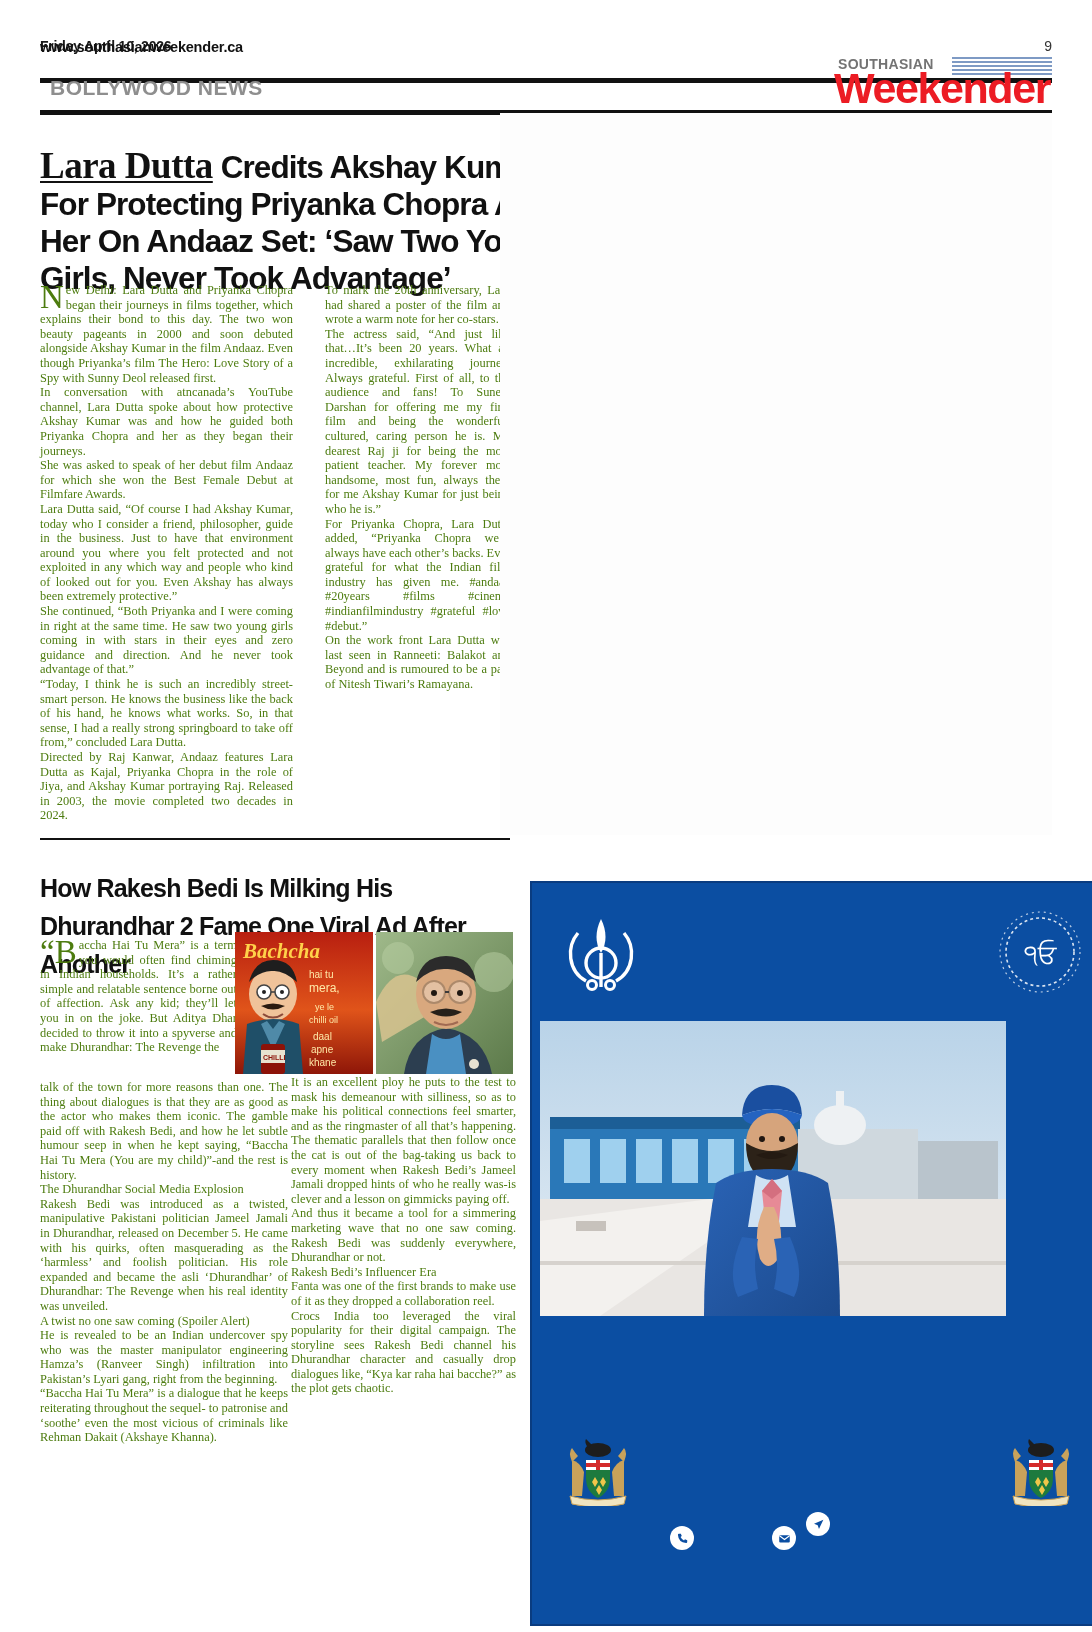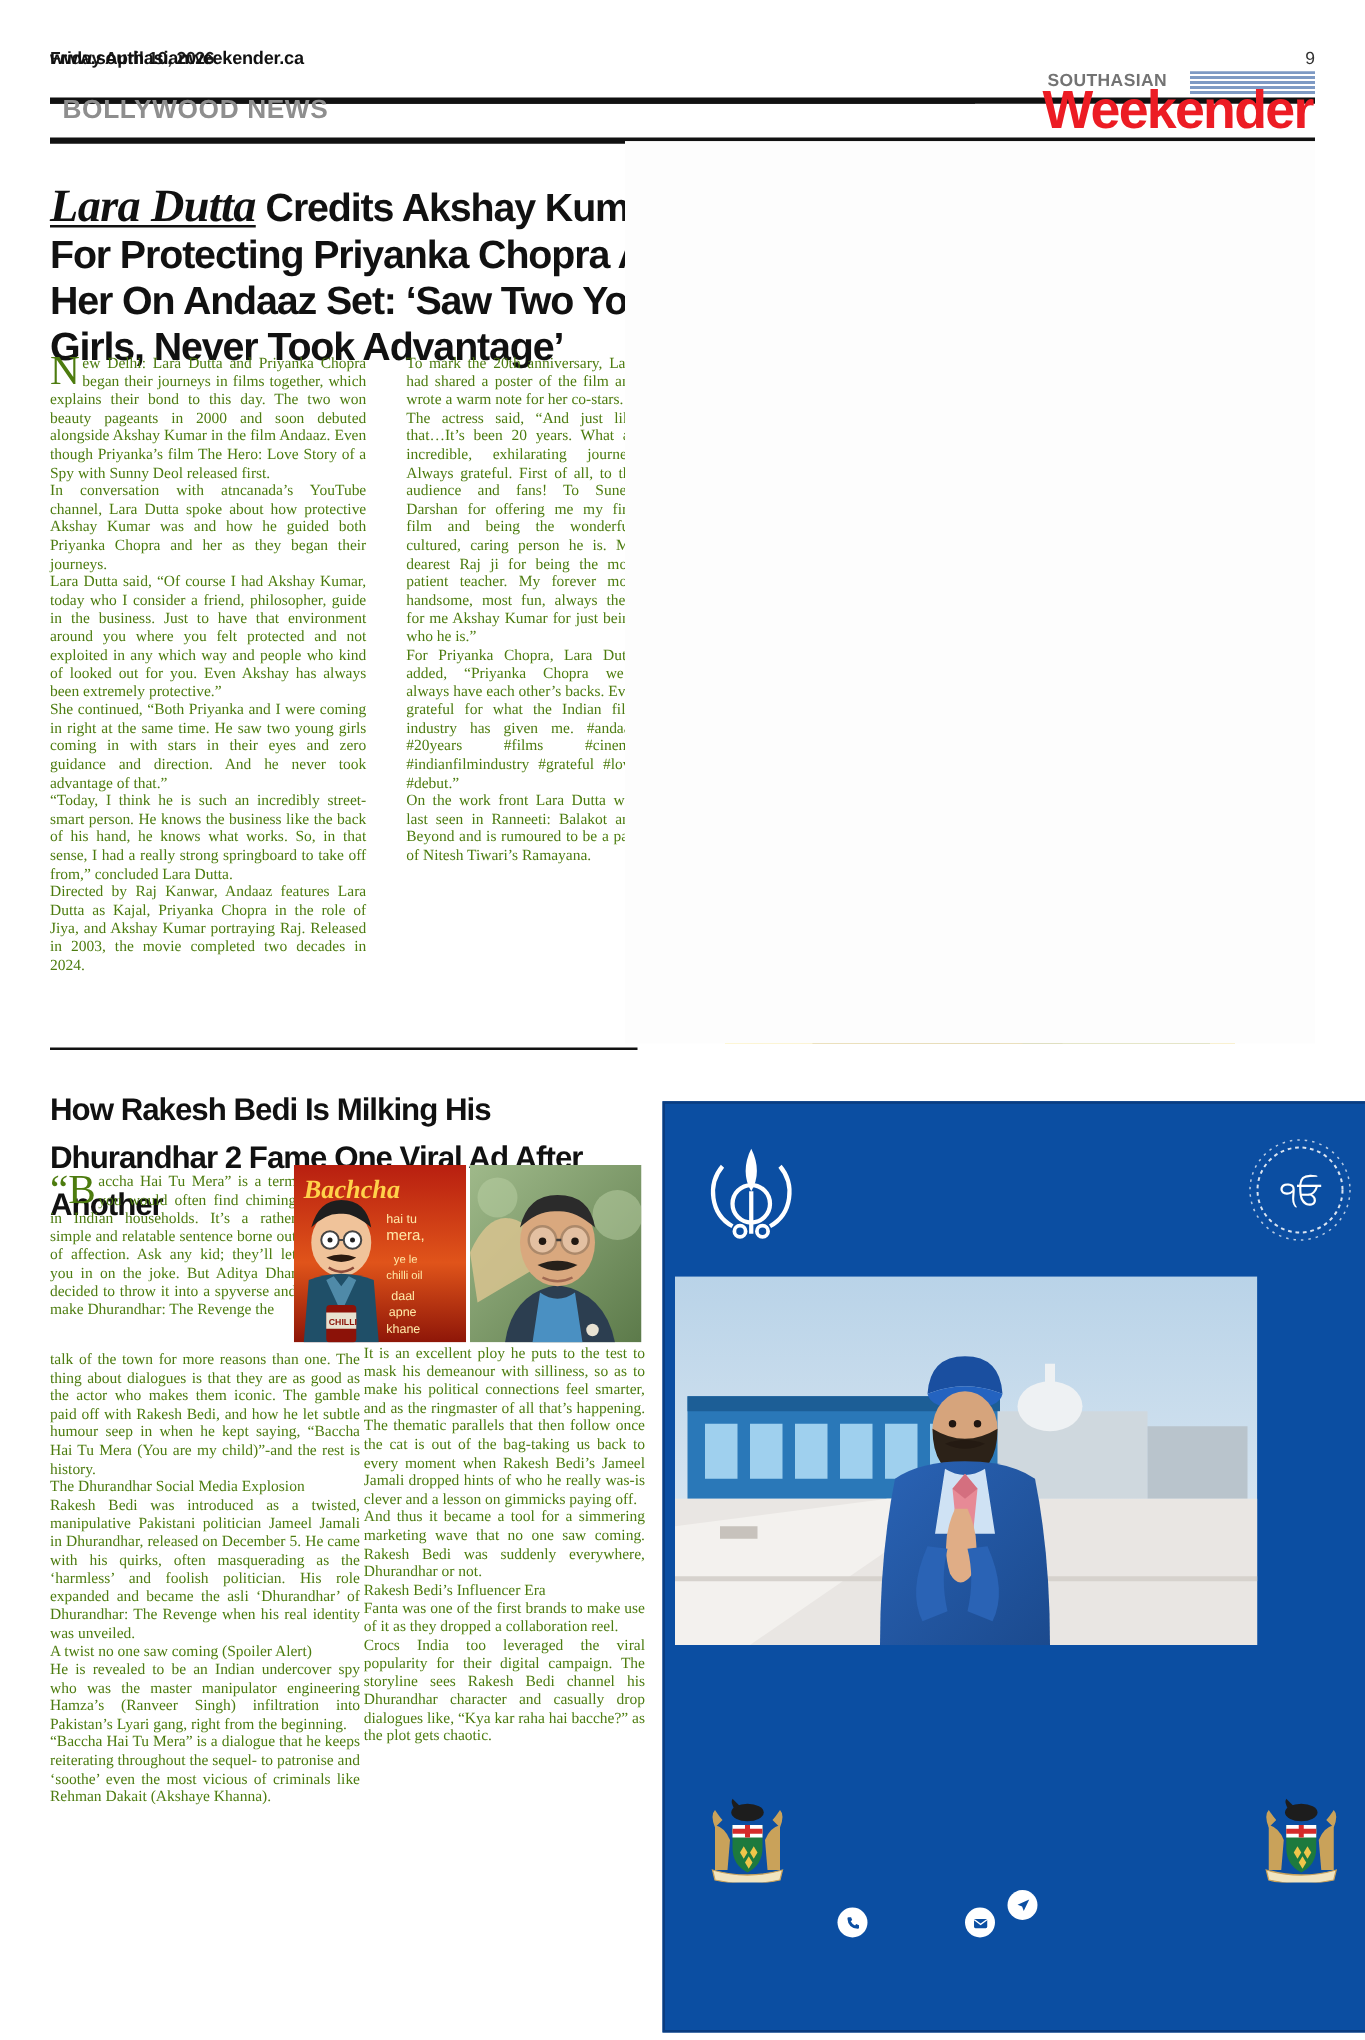--- a/index.html
+++ b/index.html
@@ -39,21 +39,21 @@
   .rule-section{position:absolute;left:40px;top:110px;width:1012px;height:5px;background:#111;}
 
   .section-label{position:absolute;left:50px;top:76px;
      font-family:"Liberation Sans",sans-serif;font-weight:700;font-size:21px;
      letter-spacing:0.5px;color:#8e8e8e;-webkit-text-stroke:0px;}
 
   
   .a1-head{position:absolute;left:40px;top:126px;width:520px;
      font-family:"Liberation Sans",sans-serif;font-weight:700;font-size:31.5px;
      line-height:37px;letter-spacing:-0.9px;color:#111;}
-  .a1-head .script{font-family:"Liberation Serif",serif;font-style:italic;
+  .a1-head .script{font-family:"Liberation Serif",serif;
      font-weight:700;font-size:37px;letter-spacing:-0.5px;
      text-decoration:underline;text-underline-offset:3px;text-decoration-thickness:1.5px;text-align:right;}
 
   .a1-cols{position:absolute;left:40px;top:283px;width:470px;height:530px;}
   .a1-c1{position:absolute;left:0;top:0;width:253px;}
   .a1-c2{position:absolute;left:285px;top:0;width:185px;}
 
   .bodytext{font-family:"Liberation Serif",serif;font-size:12.4px;line-height:14.6px;
      text-align:justify;color:#4d7c0f;}
   .bodytext p{margin:0 0 0 0;}
@@ -123,20 +123,21 @@
   <div class="rule-top2"></div>
   <div class="section-label">BOLLYWOOD NEWS</div>
   <div class="rule-section"></div>
 
   <h1 class="a1-head"><span class="script">Lara Dutta</span><span> Credits Akshay Kumar For Protecting Priyanka Chopra And Her On Andaaz Set: ‘Saw Two Young Girls, Never Took Advantage’</span></h1>
 
   <div class="a1-cols">
     <div class="a1-c1 bodytext">
       <p class="dropcap-p">New Delhi: Lara Dutta and Priyanka Chopra began their journeys in films together, which explains their bond to this day. The two won beauty pageants in 2000 and soon debuted alongside Akshay Kumar in the film Andaaz. Even though Priyanka’s film The Hero: Love Story of a Spy with Sunny Deol released first.</p>
       <p>In conversation with atncanada’s YouTube channel, Lara Dutta spoke about how protective Akshay Kumar was and how he guided both Priyanka Chopra and her as they began their journeys.</p>
+      <p>She was asked to speak of her debut film Andaaz for which she won the Best Female Debut at Filmfare Awards.</p>
       <p>Lara Dutta said, “Of course I had Akshay Kumar, today who I consider a friend, philosopher, guide in the business. Just to have that environment around you where you felt protected and not exploited in any which way and people who kind of looked out for you. Even Akshay has always been extremely protective.”</p>
       <p>She continued, “Both Priyanka and I were coming in right at the same time. He saw two young girls coming in with stars in their eyes and zero guidance and direction. And he never took advantage of that.”</p>
       <p>“Today, I think he is such an incredibly street-smart person. He knows the business like the back of his hand, he knows what works. So, in that sense, I had a really strong springboard to take off from,” concluded Lara Dutta.</p>
       <p>Directed by Raj Kanwar, Andaaz features Lara Dutta as Kajal, Priyanka Chopra in the role of Jiya, and Akshay Kumar portraying Raj. Released in 2003, the movie completed two decades in 2024.</p>
     </div>
     <div class="a1-c2 bodytext">
       <p>To mark the 20th anniversary, Lara had shared a poster of the film and wrote a warm note for her co-stars.</p>
       <p>The actress said, “And just like that…It’s been 20 years. What an incredible, exhilarating journey. Always grateful. First of all, to the audience and fans! To Suneel Darshan for offering me my first film and being the wonderful, cultured, caring person he is. My dearest Raj ji for being the most patient teacher. My forever most handsome, most fun, always there for me Akshay Kumar for just being who he is.”</p>
       <p>For Priyanka Chopra, Lara Dutta added, “Priyanka Chopra we’ll always have each other’s backs. Ever grateful for what the Indian film industry has given me. #andaaz #20years #films #cinema #indianfilmindustry #grateful #love #debut.”</p>
       <p>On the work front Lara Dutta was last seen in Ranneeti: Balakot and Beyond and is rumoured to be a part of Nitesh Tiwari’s Ramayana.</p>

